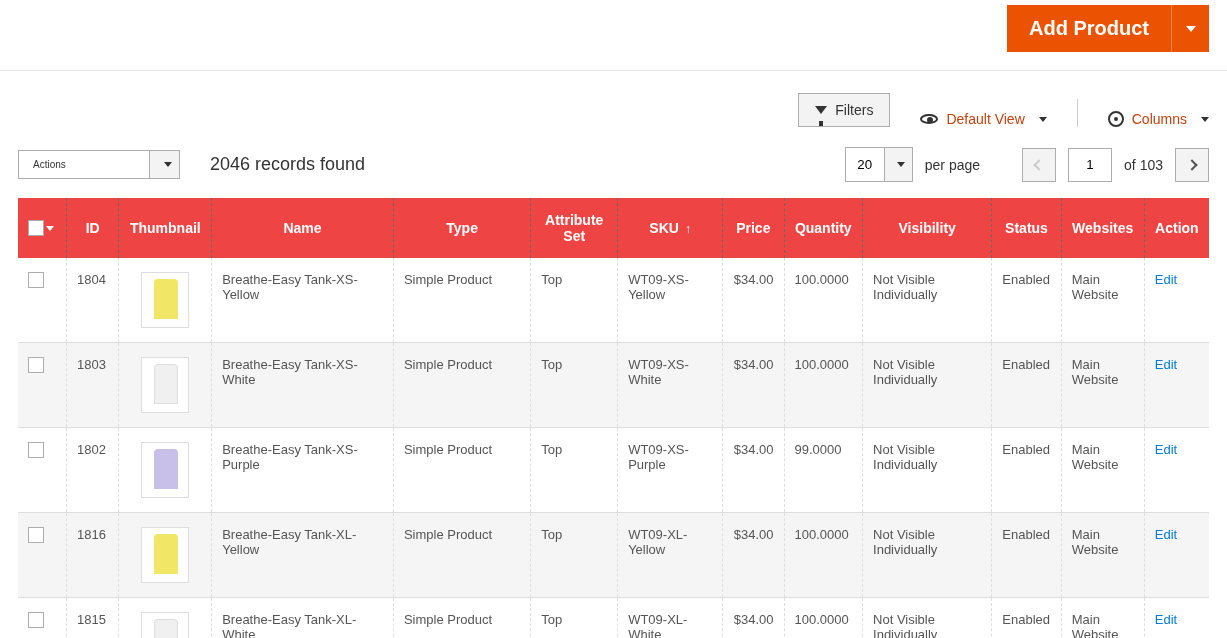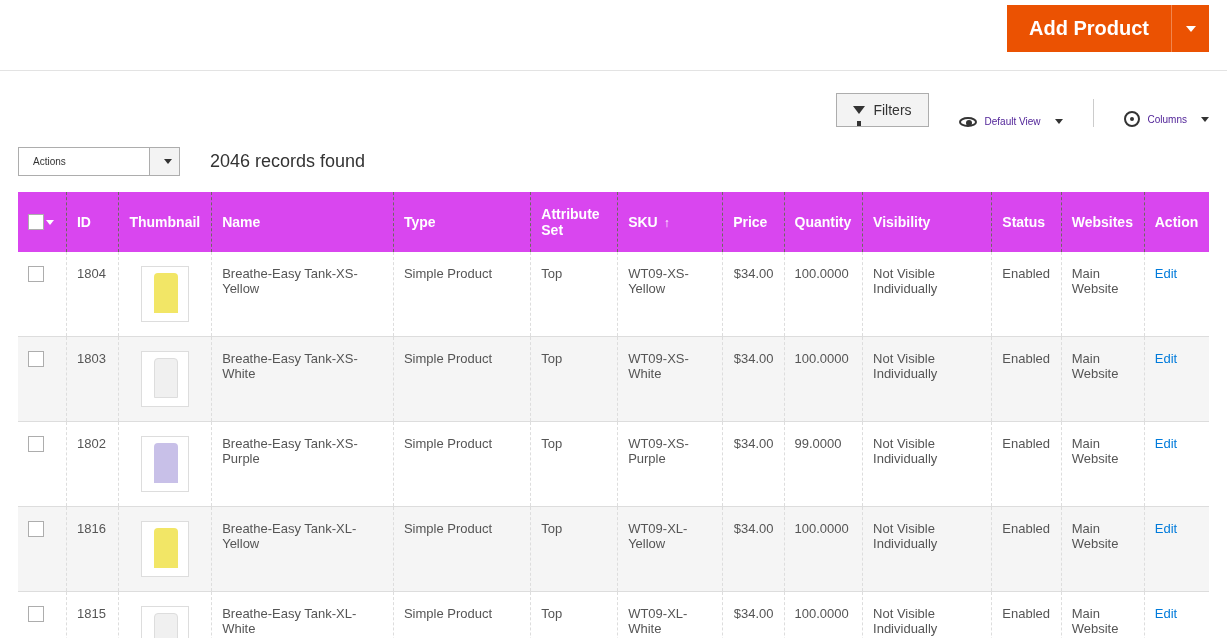--- a/index.html
+++ b/index.html
@@ -5,39 +5,39 @@
 * { box-sizing: border-box; margin: 0; padding: 0; }
 body { font-family: 'Helvetica Neue', Arial, sans-serif; font-size: 13px; color: #333; background: #fff; width: 1227px; }
 .top-bar { display: flex; justify-content: flex-end; padding: 5px 18px 18px 18px; border-bottom: 1px solid #e3e3e3; }
 .add-product-wrap { display: flex; }
 .add-product-btn { background: #eb5202; color: #fff; font-weight: 600; font-size: 20px; border: none; padding: 12px 22px; cursor: pointer; }
 .add-product-drop { background: #eb5202; color: #fff; border: none; border-left: 1px solid rgba(255,255,255,0.3); width: 38px; cursor: pointer; display:flex; align-items:center; justify-content:center; }
 .tri-down { width:0; height:0; border-left:5px solid transparent; border-right:5px solid transparent; border-top:6px solid #fff; }
 .tri-down-sm { width:0; height:0; border-left:4px solid transparent; border-right:4px solid transparent; border-top:5px solid #333; display:inline-block; vertical-align:middle; margin-left:6px; }
 .toolbar { display:flex; justify-content:flex-end; align-items:flex-end; gap:30px; padding: 22px 18px 20px 18px; }
 .filters-btn { background:#f3f3f3; border:1px solid #adadad; padding:8px 16px; cursor:pointer; font-size:14px; color:#333; display:flex; align-items:center; gap:8px; }
-.view-ctrl, .columns-ctrl { display:flex; align-items:center; gap:8px; font-size:10px; color:#4c1d95; cursor:pointer; }
+.view-ctrl, .columns-ctrl { display:flex; align-items:center; gap:8px; font-size:14px; color:#c2410c; cursor:pointer; }
 .divider { width:1px; height:28px; background:#ccc; }
 .controls-row { display:flex; align-items:center; justify-content:space-between; padding: 0 18px 16px 18px; }
 .left-controls { display:flex; align-items:center; gap:30px; }
 .actions-select { display:flex; border:1px solid #adadad; }
 .actions-label { padding:8px 14px; font-size:10px; width:130px; }
 .actions-drop { width:30px; background:#f3f3f3; border-left:1px solid #adadad; display:flex; align-items:center; justify-content:center; cursor:pointer; }
 .records-found { font-size:18px; color:#333; }
 .right-controls { display:flex; align-items:center; gap:12px; font-size:14px; }
 .per-page-input { border:1px solid #adadad; padding:8px 10px; width:40px; text-align:center; }
 .per-page-drop { width:28px; height:35px; background:#f3f3f3; border:1px solid #adadad; border-left:none; display:flex; align-items:center; justify-content:center; cursor:pointer; }
 .page-nav { width:34px; height:34px; border:1px solid #adadad; background:#f3f3f3; display:flex; align-items:center; justify-content:center; cursor:pointer; }
 .page-nav.disabled { color:#ccc; cursor:default; }
 .page-input { border:1px solid #adadad; width:44px; height:34px; text-align:center; }
 .chevron { width:8px; height:8px; border-right:2px solid #555; border-top:2px solid #555; display:inline-block; }
 .chevron.left { transform: rotate(-135deg); }
 .chevron.right { transform: rotate(45deg); }
 .data-table { width: calc(100% - 36px); margin: 0 18px; border-collapse: collapse; }
-.data-table th { background:#d946ef; color:#fff; font-weight:600; text-align:left; padding:14px 10px; border-right:1px dashed #6f6863; font-size:14px; }
+.data-table th { background:#ef4444; color:#fff; font-weight:600; text-align:center; padding:14px 10px; border-right:1px dashed #6f6863; font-size:14px; }
 .data-table th:last-child { border-right:none; }
 .data-table td { padding:14px 10px; border-right:1px dashed #ddd; border-bottom:1px solid #ddd; vertical-align:top; font-size:13px; color:#555; }
 .data-table td:last-child { border-right:none; }
 .data-table tbody tr:nth-child(even) { background:#f5f5f5; }
 .th-check { width:48px; }
 .th-id { width:52px; }
 .th-thumb { width:88px; }
 .th-name { width:180px; }
 .th-type { width:136px; }
 .th-attr { width:86px; }
@@ -99,20 +99,38 @@
 <div class="controls-row">
   <div class="left-controls">
     <div class="actions-select">
       <div class="actions-label">Actions</div>
       <div class="actions-drop">
           <span class="tri-down-sm"></span>
         </div>
     </div>
     <div class="records-found">2046 records found</div>
   </div>
+  <div class="right-controls">
+    <div style="display:flex;">
+      <input class="per-page-input" value="20" style="">
+      <div class="per-page-drop">
+          <span class="tri-down-sm"></span>
+        </div>
+    </div>
+    <span>per page</span>
+    <span style="width:18px;"></span>
+    <div class="page-nav disabled">
+        <span class="chevron left" style="border-color:#ccc;"></span>
+      </div>
+    <input class="page-input" value="1" style="">
+    <span>of 103</span>
+    <div class="page-nav">
+        <span class="chevron right"></span>
+      </div>
+  </div>
 </div>
 
 <table class="data-table">
   <thead>
     <tr>
       <th class="th-check">
         <div class="head-check">
           <div class="chkbox"></div>
           <div class="chkdrop"></div>
         </div>

